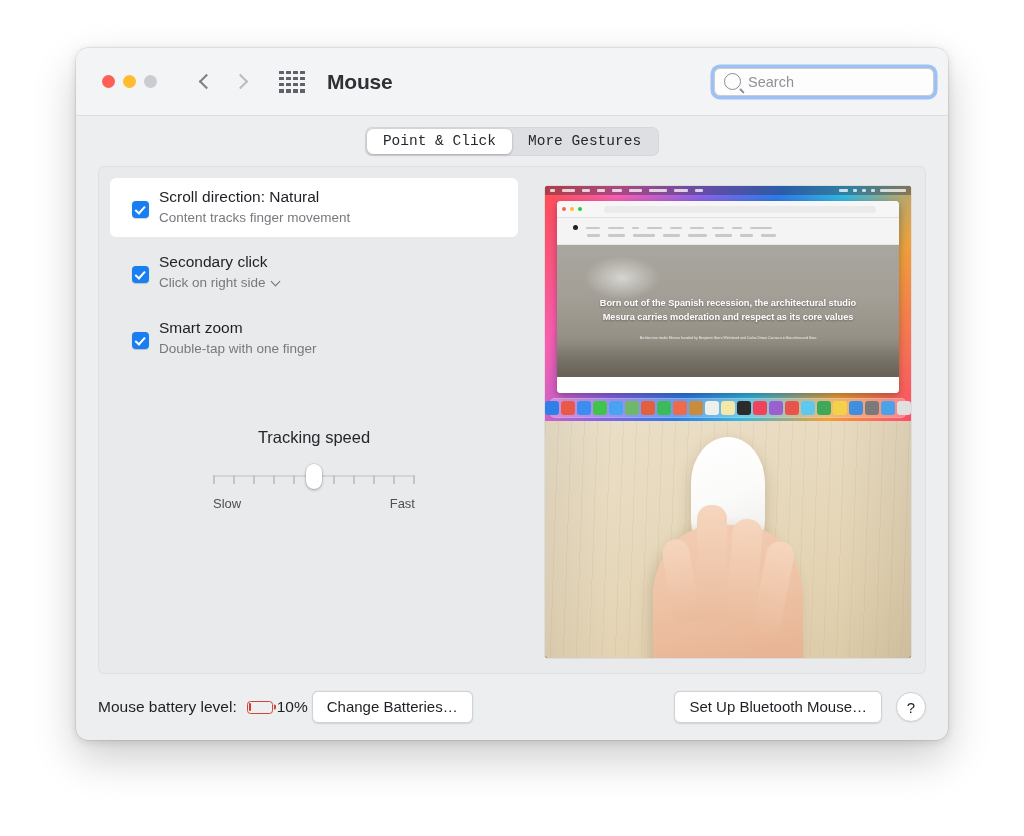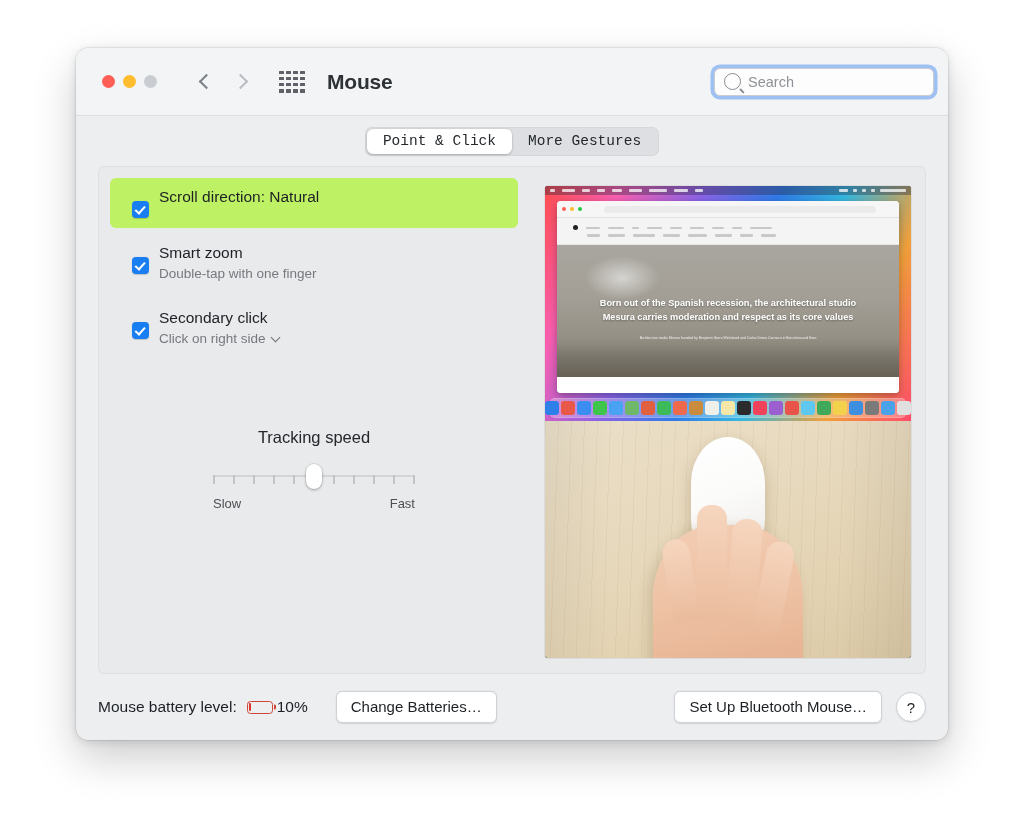--- a/index.html
+++ b/index.html
@@ -208,21 +208,21 @@
 
   .option-row {
     display: flex;
     align-items: flex-start;
     padding: 9px 14px 10px 22px;
     margin: 0 12px;
     border-radius: 6px;
     gap: 10px;
   }
   .option-row.highlight {
-    background: #bef264;
+    background: #ffffff;
   }
   .option-row + .option-row { margin-top: 6px; }
 
   .cbox {
     width: 17px;
     height: 17px;
     border-radius: 4px;
     background: #1a7ef3;
     flex: 0 0 auto;
     position: relative;
@@ -599,21 +599,21 @@
     border: 0.5px solid #cfd2d6;
     border-radius: 6px;
     font-size: 15px;
     color: #1d2024;
     padding: 6px 14px 7px;
     box-shadow: 0 0.5px 1.5px rgba(0,0,0,0.12);
     font-family: "Liberation Sans", sans-serif;
     white-space: nowrap;
     cursor: default;
   }
-  .btn.small-gap { margin-left: 28px; }
+  .btn.small-gap { margin-left: 4px; }
   .spacer { flex: 1 1 auto; }
   .help-btn {
     width: 28px; height: 28px;
     border-radius: 50%;
     background: #ffffff;
     border: 0.5px solid #cfd2d6;
     box-shadow: 0 0.5px 1.5px rgba(0,0,0,0.12);
     display: flex;
     align-items: center;
     justify-content: center;
@@ -680,40 +680,43 @@
     </div>
 
     <div class="panel">
 
       <div class="left-col">
 
         <div class="option-row highlight">
           <span class="cbox"></span>
           <span class="opt-texts">
             <span class="opt-title">Scroll direction: Natural</span>
-          </span>
-        </div>
-
-        <div class="option-row">
-          <span class="cbox"></span>
-          <span class="opt-texts">
-            <span class="opt-title">Smart zoom</span>
             <span class="opt-sub">
-              <span>Double-tap with one finger</span>
+              <span>Content tracks finger movement</span>
             </span>
           </span>
         </div>
 
         <div class="option-row">
           <span class="cbox"></span>
           <span class="opt-texts">
             <span class="opt-title">Secondary click</span>
             <span class="opt-sub">
               <span>Click on right side</span>
               <span class="popup-chev"></span>
+            </span>
+          </span>
+        </div>
+
+        <div class="option-row">
+          <span class="cbox"></span>
+          <span class="opt-texts">
+            <span class="opt-title">Smart zoom</span>
+            <span class="opt-sub">
+              <span>Double-tap with one finger</span>
             </span>
           </span>
         </div>
 
         <div class="slider-block">
           <div class="slider-label">Tracking speed</div>
           <div class="slider-track">
             <div class="track-line"></div>
             <div class="ticks" id="slider-ticks">
                 <i></i>

